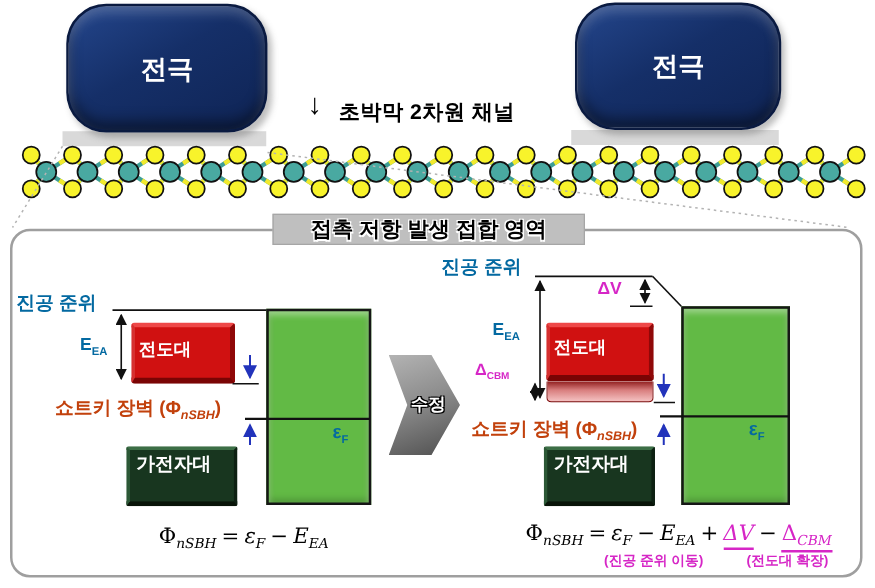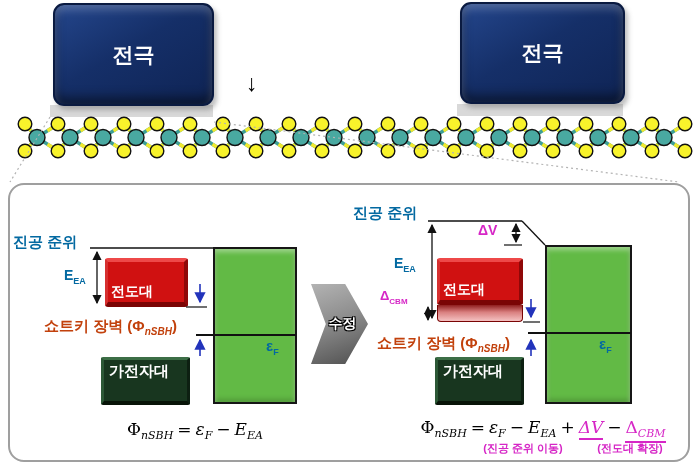--- a/index.html
+++ b/index.html
@@ -2,21 +2,21 @@
 <html><head>
 <meta charset="utf-8">
 <style>
   html,body{margin:0;padding:0;background:#fff;}
   .stage{position:relative;width:700px;height:470px;background:#ffffff;
          font-family:"Liberation Sans",sans-serif;overflow:hidden;}
   .abs{position:absolute;}
 
   
   .electrode{background:linear-gradient(150deg,#24468c 0%,#152f68 45%,#0f2455 100%);
-    border:2px solid #0a1a40;border-radius:11px;color:#fff;font-weight:bold;font-size:21px;
+    border:2px solid #0a1a40;border-radius:32px;color:#fff;font-weight:bold;font-size:21px;
     display:flex;align-items:center;justify-content:center;z-index:3;
     box-shadow:inset 0 5px 9px rgba(255,255,255,.22),inset 0 -7px 11px rgba(0,0,0,.45),3px 4px 5px rgba(110,110,110,.45);}
   #elec-l{left:53px;top:3px;width:157px;height:99px;}
   #elec-r{left:460px;top:2px;width:161px;height:98px;}
   .pad{background:#d9d9d9;z-index:2;}
   #pad-l{left:50px;top:105px;width:163px;height:12px;}
   #pad-r{left:457px;top:104px;width:166px;height:12px;}
 
   #chan-arrow{left:246px;top:70px;font-size:23px;font-weight:bold;color:#000;z-index:3;}
   #chan-label{left:271px;top:78px;font-size:17px;font-weight:bold;color:#000;z-index:3;letter-spacing:.3px;}
@@ -25,21 +25,21 @@
   #panel{left:8px;top:183px;width:682px;height:279px;border:2px solid #9f9f9f;
          border-radius:16px;background:#fff;z-index:0;box-sizing:border-box;}
   #banner{left:218px;top:171px;width:250px;height:25px;background:#bfbfbf;border:1px solid #a6a6a6;
     display:flex;align-items:center;justify-content:center;font-size:17px;font-weight:bold;color:#000;z-index:6;
     text-shadow:-1px -1px 0 #fff,1px -1px 0 #fff,-1px 1px 0 #fff,1px 1px 0 #fff;box-sizing:border-box;}
 
   
   .redbox{background:#d01111;border-top:4px solid #ee4848;border-left:3px solid #d63030;
     border-right:4px solid #8f0808;border-bottom:5px solid #7a0404;box-sizing:border-box;
     color:#fff;font-weight:bold;font-size:14px;display:flex;align-items:flex-end;
-    padding:0 0 1px 3px;z-index:2;border-radius:3px;}
+    padding:0 0 13px 3px;z-index:2;border-radius:3px;}
   #red-l{left:105px;top:258px;width:83px;height:49px;}
   #red-r{left:437px;top:258px;width:86px;height:47px;}
   #pink-r{left:437px;top:305px;width:86px;height:17px;z-index:2;box-sizing:border-box;
     background:linear-gradient(180deg,#8f1d1d 0%,#d97f7f 45%,#f2bcbc 95%);
     border:1px solid #7a0404;border-top:none;border-radius:0 0 4px 4px;}
   .greenbox{background:#62ba45;border:2px solid #161616;box-sizing:border-box;z-index:2;
     box-shadow:inset 0 3px 5px rgba(255,255,255,.4),inset 0 -3px 5px rgba(0,0,0,.18);}
   #green-l{left:213px;top:247px;width:84px;height:157px;}
   #green-r{left:545px;top:245px;width:87px;height:159px;}
   .valbox{background:#18361f;border-top:3px solid #3c6e46;border-left:3px solid #2c5836;
@@ -101,22 +101,24 @@
   <div class="abs electrode" id="elec-l">
     <span>전극</span>
   </div>
   <div class="abs electrode" id="elec-r">
     <span>전극</span>
   </div>
   <div class="abs pad" id="pad-l"></div>
   <div class="abs pad" id="pad-r"></div>
 
   <div class="abs" id="chan-arrow">↓</div>
+  <div class="abs" id="chan-label">초박막 2차원 채널</div>
 
   <div class="abs" id="panel"></div>
+  <div class="abs" id="banner">접촉 저항 발생 접합 영역</div>
 
   <div class="abs lbl" id="vac-l">진공 준위</div>
   <div class="abs lbl eea" id="eea-l"><span>E</span><sub>EA</sub></div>
   <div class="abs redbox" id="red-l">
     <span>전도대</span>
   </div>
   <div class="abs lbl sch" id="sch-l"><span>쇼트키 장벽 (Φ</span><sub>nSBH</sub><span>)</span></div>
   <div class="abs greenbox" id="green-l"></div>
   <div class="abs lbl ef" id="ef-l"><span>ε</span><sub>F</sub></div>
   <div class="abs valbox" id="val-l">

